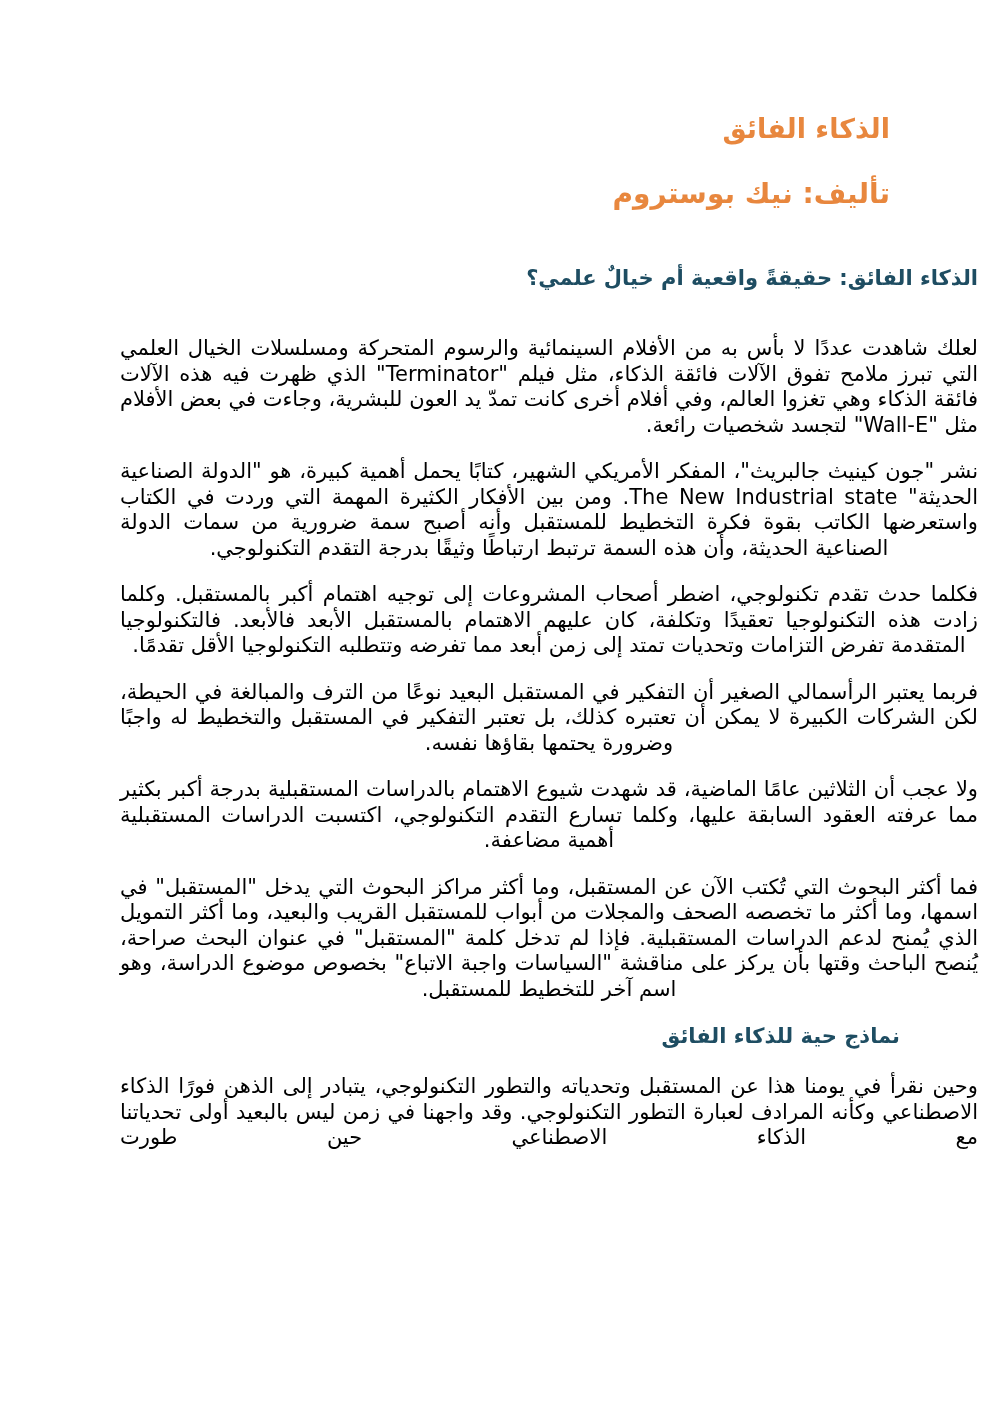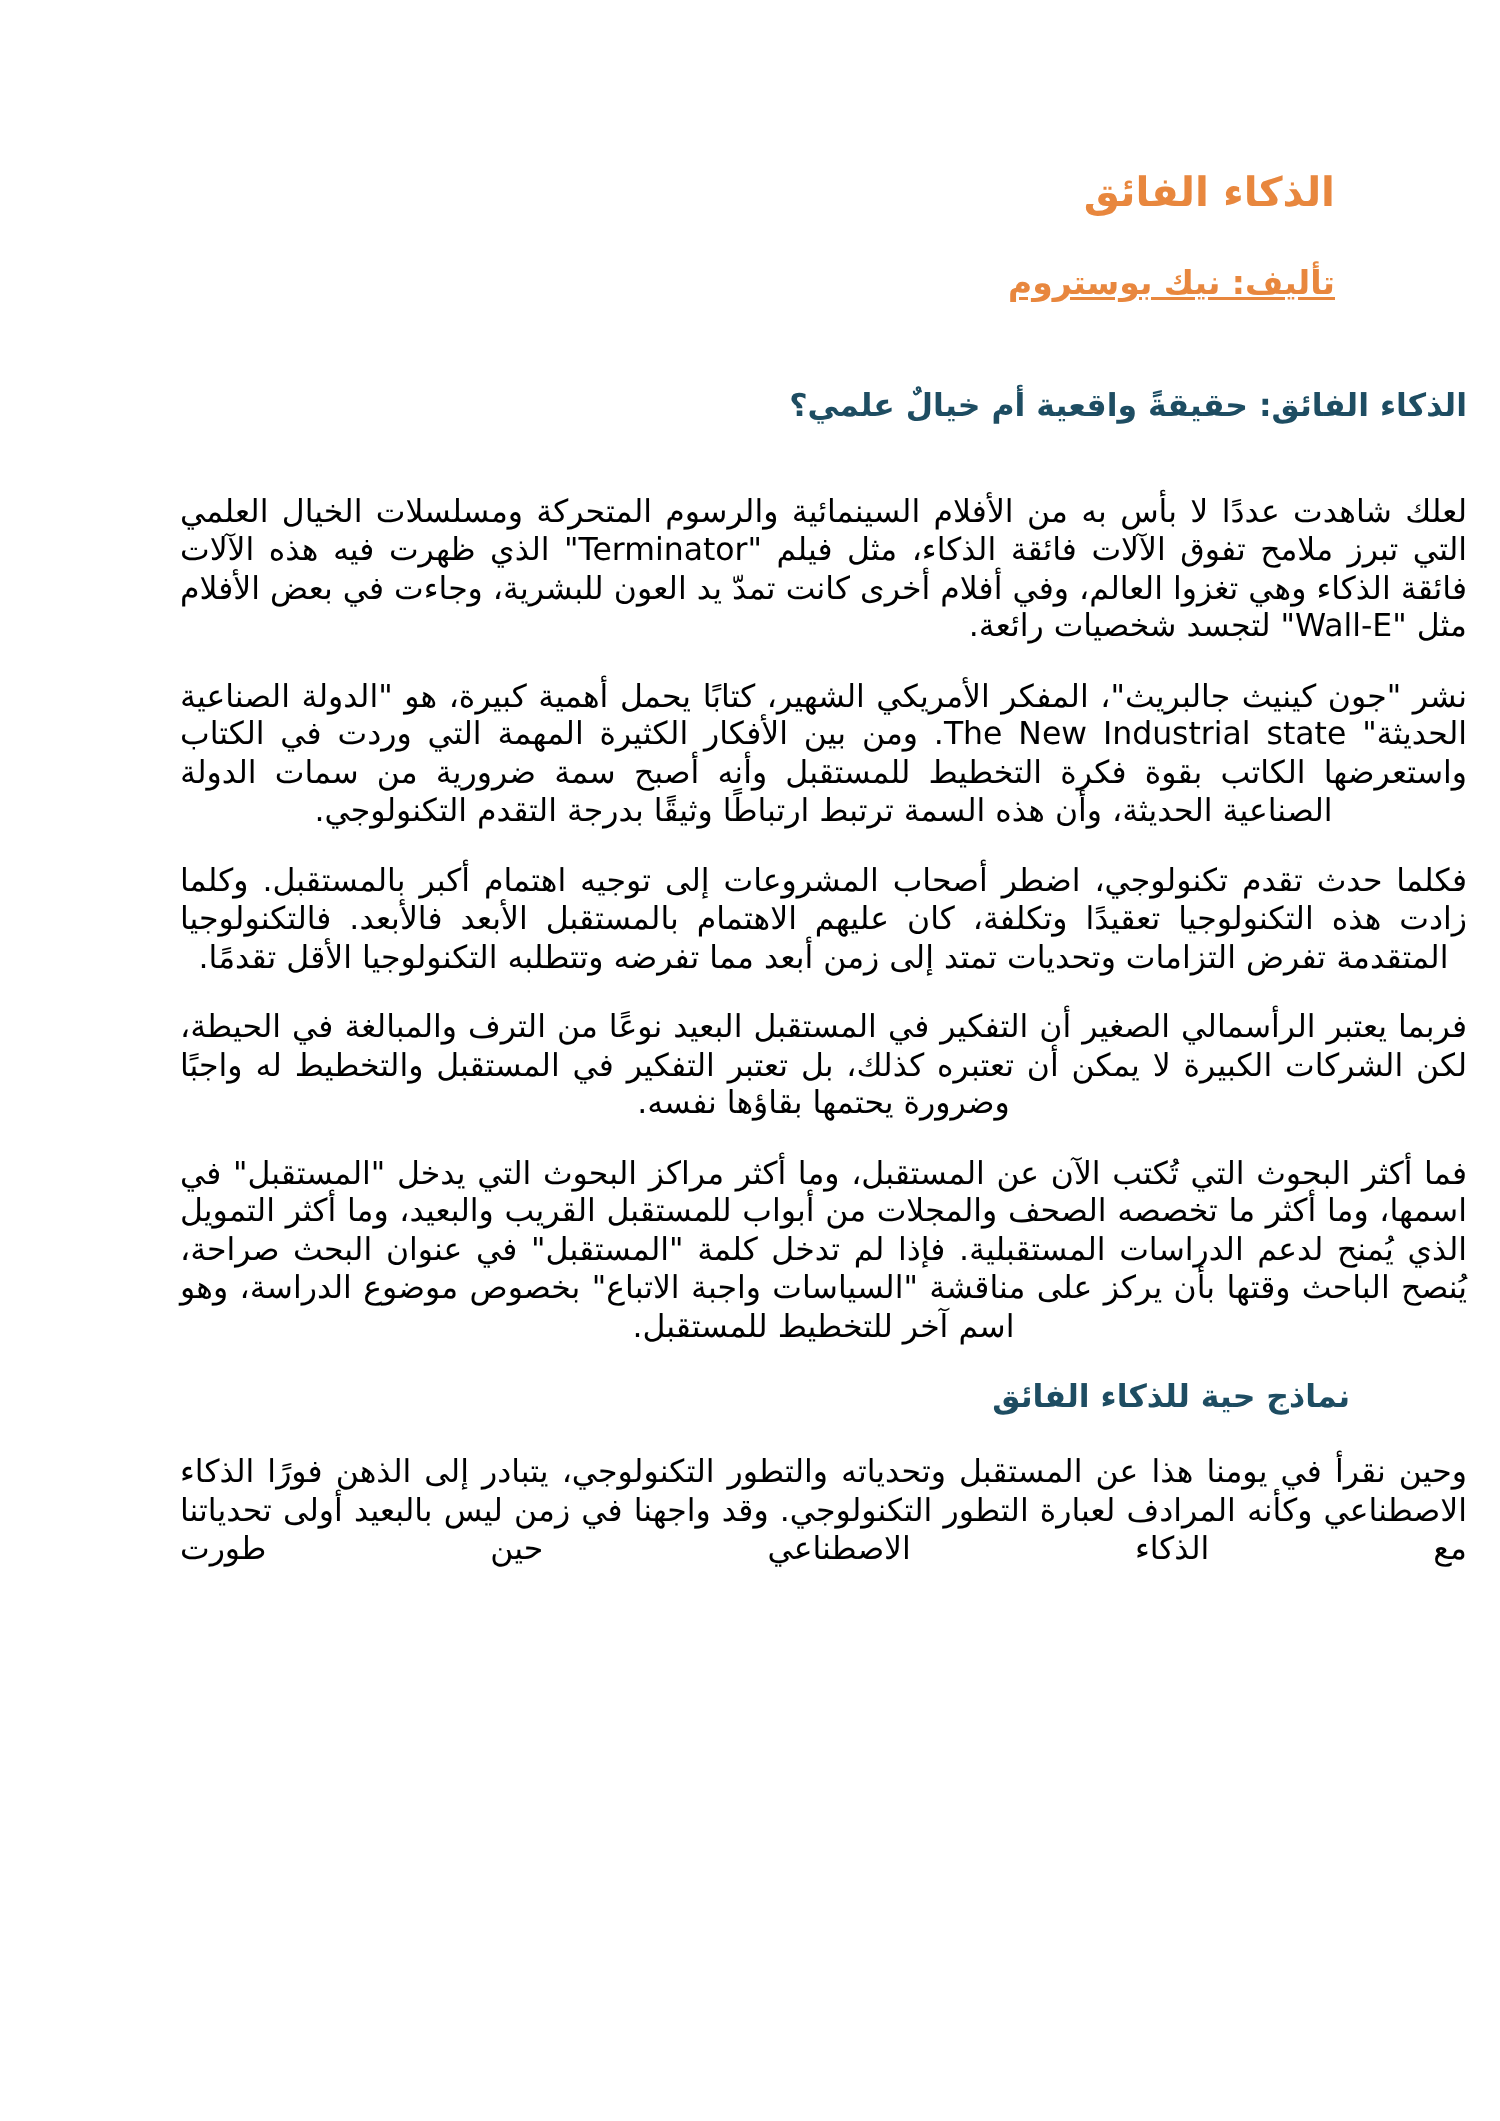--- a/index.html
+++ b/index.html
@@ -34,25 +34,24 @@
     margin: 0 88px 34px 0;
     text-align: right;
     font-size: 20px;
     font-weight: bold;
     color: #e8873e;
     line-height: 1.25;
   }
   .doc-author {
     margin: 0 88px 54px 0;
     text-align: right;
-    font-size: 22px;
+    font-size: 28px;
     font-weight: bold;
     color: #e8873e;
     line-height: 1.25;
-    text-decoration: underline;
   }
   
   .section-heading {
     margin: 0 0 44px 0;
     text-align: right;
     font-size: 21px;
     font-weight: bold;
     color: #1e4d62;
     line-height: 1.3;
   }
@@ -90,20 +89,21 @@
     <p class="body-par align-last-right">لعلك شاهدت عددًا لا بأس به من الأفلام السينمائية والرسوم المتحركة ومسلسلات الخيال العلمي التي تبرز ملامح تفوق الآلات فائقة الذكاء، مثل فيلم "Terminator" الذي ظهرت فيه هذه الآلات فائقة الذكاء وهي تغزوا العالم، وفي أفلام أخرى كانت تمدّ يد العون للبشرية، وجاءت في بعض الأفلام مثل "Wall-E" لتجسد شخصيات رائعة.</p>
 
 
 
     <p class="body-par">نشر "جون كينيث جالبريث"، المفكر الأمريكي الشهير، كتابًا يحمل أهمية كبيرة، هو "الدولة الصناعية الحديثة" The New Industrial state. ومن بين الأفكار الكثيرة المهمة التي وردت في الكتاب واستعرضها الكاتب بقوة فكرة التخطيط للمستقبل وأنه أصبح سمة ضرورية من سمات الدولة الصناعية الحديثة، وأن هذه السمة ترتبط ارتباطًا وثيقًا بدرجة التقدم التكنولوجي.</p>
 
     <p class="body-par">فكلما حدث تقدم تكنولوجي، اضطر أصحاب المشروعات إلى توجيه اهتمام أكبر بالمستقبل. وكلما زادت هذه التكنولوجيا تعقيدًا وتكلفة، كان عليهم الاهتمام بالمستقبل الأبعد فالأبعد. فالتكنولوجيا المتقدمة تفرض التزامات وتحديات تمتد إلى زمن أبعد مما تفرضه وتتطلبه التكنولوجيا الأقل تقدمًا.</p>
 
     <p class="body-par">فربما يعتبر الرأسمالي الصغير أن التفكير في المستقبل البعيد نوعًا من الترف والمبالغة في الحيطة، لكن الشركات الكبيرة لا يمكن أن تعتبره كذلك، بل تعتبر التفكير في المستقبل والتخطيط له واجبًا وضرورة يحتمها بقاؤها نفسه.</p>
 
+    <p class="body-par">ولا عجب أن الثلاثين عامًا الماضية، قد شهدت شيوع الاهتمام بالدراسات المستقبلية بدرجة أكبر بكثير مما عرفته العقود السابقة عليها، وكلما تسارع التقدم التكنولوجي، اكتسبت الدراسات المستقبلية أهمية مضاعفة.</p>
 
     <p class="body-par">فما أكثر البحوث التي تُكتب الآن عن المستقبل، وما أكثر مراكز البحوث التي يدخل "المستقبل" في اسمها، وما أكثر ما تخصصه الصحف والمجلات من أبواب للمستقبل القريب والبعيد، وما أكثر التمويل الذي يُمنح لدعم الدراسات المستقبلية. فإذا لم تدخل كلمة "المستقبل" في عنوان البحث صراحة، يُنصح الباحث وقتها بأن يركز على مناقشة "السياسات واجبة الاتباع" بخصوص موضوع الدراسة، وهو اسم آخر للتخطيط للمستقبل.</p>
   </section>
 
   <section>
     <h4 class="section-heading indented">نماذج حية للذكاء الفائق</h4>
 
     <p class="body-par align-last-justify">وحين نقرأ في يومنا هذا عن المستقبل وتحدياته والتطور التكنولوجي، يتبادر إلى الذهن فورًا الذكاء الاصطناعي وكأنه المرادف لعبارة التطور التكنولوجي. وقد واجهنا في زمن ليس بالبعيد أولى تحدياتنا مع الذكاء الاصطناعي حين طورت</p>
   </section>
 

